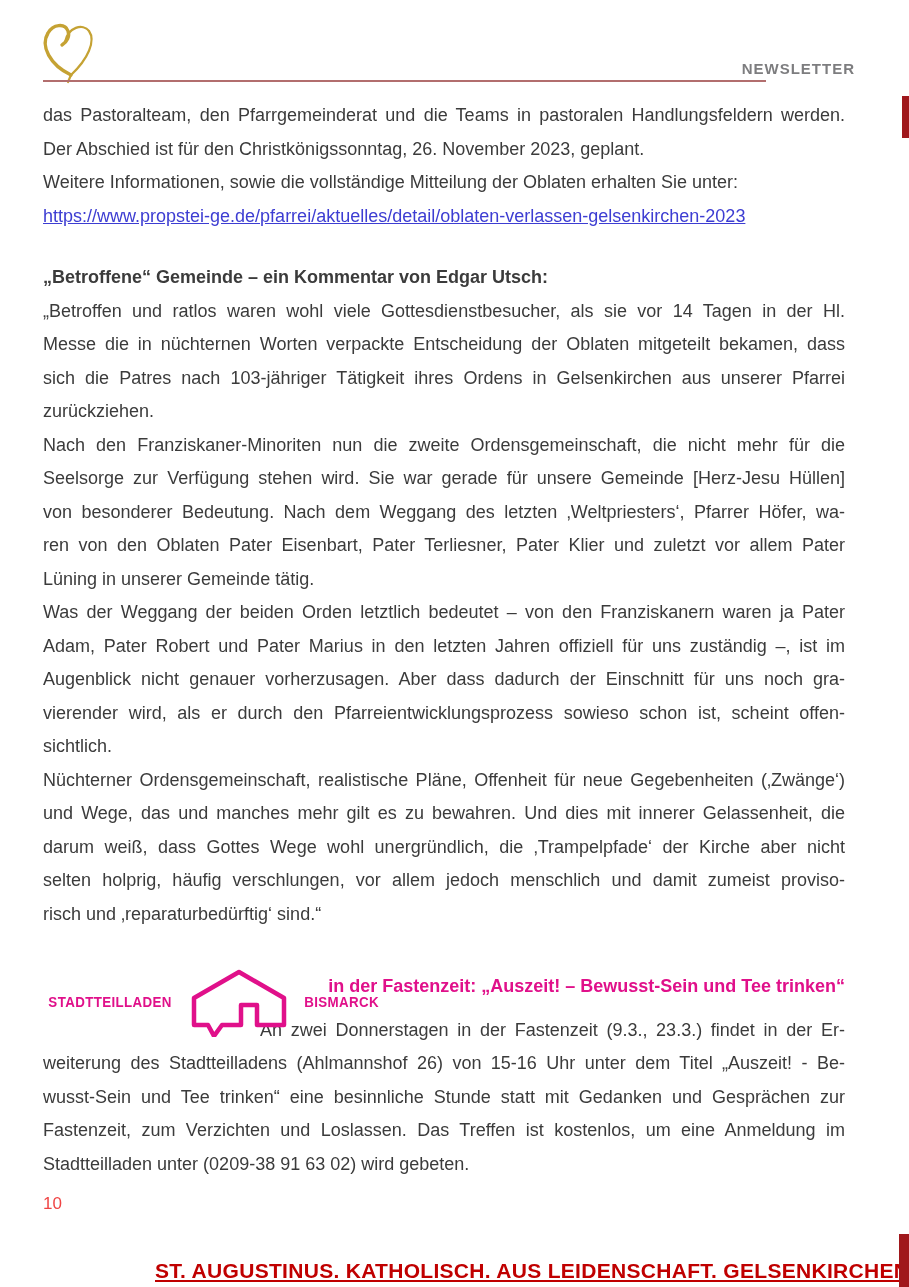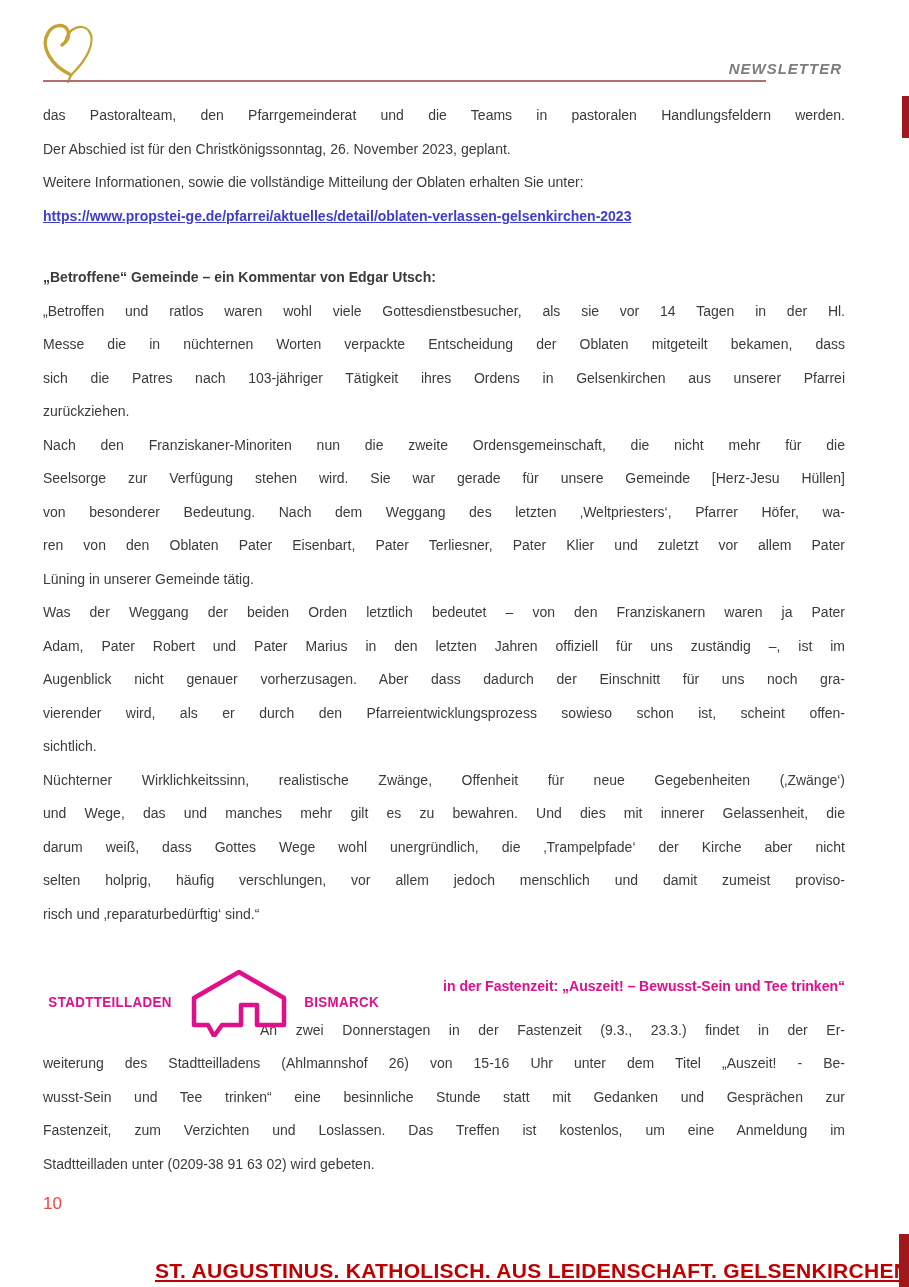--- a/index.html
+++ b/index.html
@@ -9,32 +9,32 @@
   html,body{margin:0;padding:0;background:#ffffff;}
   body{
     width:909px;height:1287px;position:relative;overflow:hidden;
     font-family:"Liberation Sans","DejaVu Sans",sans-serif;color:var(--text);
   }
   .page{position:absolute;inset:0;background:#fff;}
 
   
   .heart{position:absolute;left:38px;top:20px;}
   .newsletter{
-    position:absolute;right:67px;top:58px;font-size:15px;font-weight:bold;
-    color:var(--gray);letter-spacing:1px;line-height:22px;font-style:italic;
+    position:absolute;right:54px;top:58px;font-size:15px;font-weight:bold;
+    color:var(--gray);letter-spacing:1px;line-height:22px;
   }
   .rule{position:absolute;left:43px;top:80px;width:723px;height:2px;background:var(--rule);}
 
   
   .col{position:absolute;left:43px;top:99px;width:802px;}
-  .line{font-size:14px;line-height:33.5px;color:var(--text);}
+  .line{font-size:18px;line-height:33.5px;color:var(--text);}
   .line.j{text-align:justify;text-align-last:justify;}
   .line.bold{font-weight:bold;}
   .line.pink{font-weight:bold;color:var(--pink);}
-  a.link{color:var(--link);text-decoration:underline;font-weight:bold;}
+  a.link{color:var(--link);text-decoration:underline;}
 
   
   .stl{
     position:absolute;left:43px;top:966px;height:72px;display:flex;
     align-items:center;gap:12px;
   }
   .stl .word{
     color:var(--pink);font-weight:bold;font-size:14.5px;letter-spacing:.4px;
     transform:scaleX(.92);white-space:nowrap;
   }
@@ -81,21 +81,21 @@
       <div class="line j">Nach den Franziskaner-Minoriten nun die zweite Ordensgemeinschaft, die nicht mehr für die</div>
       <div class="line j">Seelsorge zur Verfügung stehen wird. Sie war gerade für unsere Gemeinde [Herz-Jesu Hüllen]</div>
       <div class="line j">von besonderer Bedeutung. Nach dem Weggang des letzten ‚Weltpriesters‘, Pfarrer Höfer, wa-</div>
       <div class="line j">ren von den Oblaten Pater Eisenbart, Pater Terliesner, Pater Klier und zuletzt vor allem Pater</div>
       <div class="line">Lüning in unserer Gemeinde tätig.</div>
       <div class="line j">Was der Weggang der beiden Orden letztlich bedeutet – von den Franziskanern waren ja Pater</div>
       <div class="line j">Adam, Pater Robert und Pater Marius in den letzten Jahren offiziell für uns zuständig –, ist im</div>
       <div class="line j">Augenblick nicht genauer vorherzusagen. Aber dass dadurch der Einschnitt für uns noch gra-</div>
       <div class="line j">vierender wird, als er durch den Pfarreientwicklungsprozess sowieso schon ist, scheint offen-</div>
       <div class="line">sichtlich.</div>
-      <div class="line j">Nüchterner Wirklichkeitssinn, realistische Zwänge, Offenheit für neue Gegebenheiten (‚Zwänge‘)</div>
+      <div class="line j">Nüchterner Ordensgemeinschaft, realistische Pläne, Offenheit für neue Gegebenheiten (‚Zwänge‘)</div>
       <div class="line j">und Wege, das und manches mehr gilt es zu bewahren. Und dies mit innerer Gelassenheit, die</div>
       <div class="line j">darum weiß, dass Gottes Wege wohl unergründlich, die ‚Trampelpfade‘ der Kirche aber nicht</div>
       <div class="line j">selten holprig, häufig verschlungen, vor allem jedoch menschlich und damit zumeist proviso-</div>
       <div class="line">risch und ‚reparaturbedürftig‘ sind.“</div>
       <div style="height: 39px;"></div>
       <div class="line pink" style="padding-left: 217px; text-align: right;">in der Fastenzeit: „Auszeit! – Bewusst-Sein und Tee trinken“</div>
       <div style="height: 10px;"></div>
       <div class="line j" style="padding-left: 217px;">An zwei Donnerstagen in der Fastenzeit (9.3., 23.3.) findet in der Er-</div>
       <div class="line j">weiterung des Stadtteilladens (Ahlmannshof 26) von 15-16 Uhr unter dem Titel „Auszeit! - Be-</div>
       <div class="line j">wusst-Sein und Tee trinken“ eine besinnliche Stunde statt mit Gedanken und Gesprächen zur</div>

